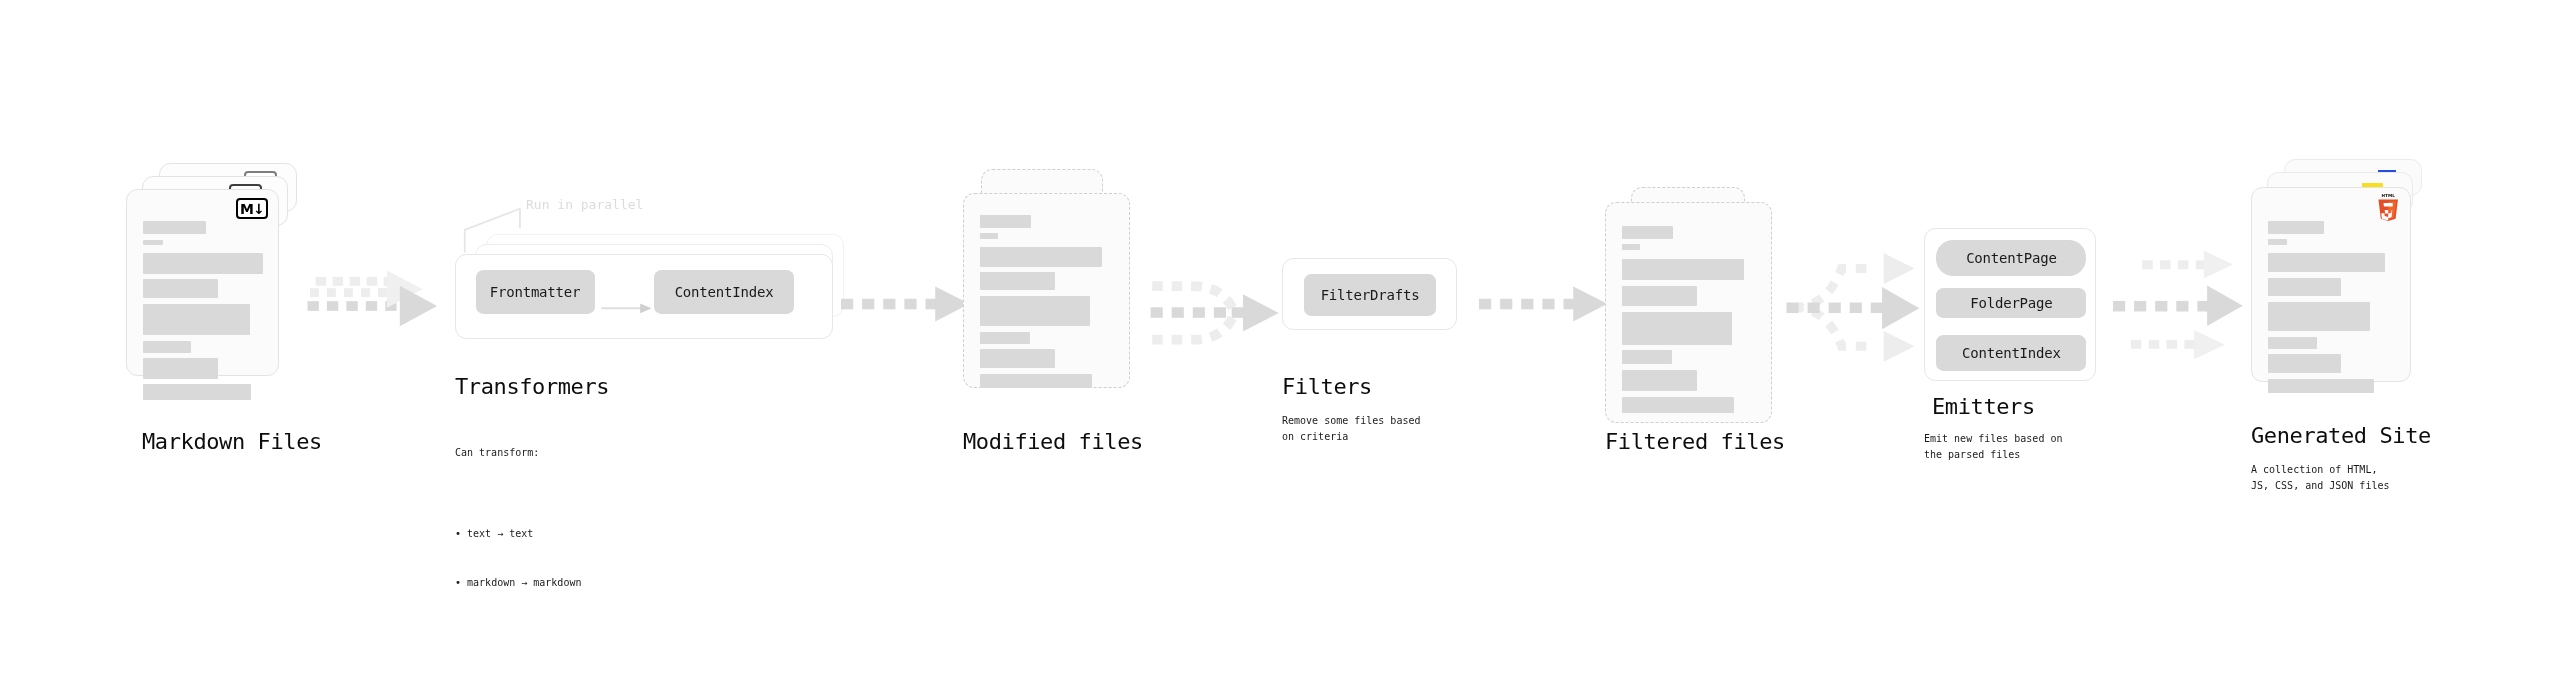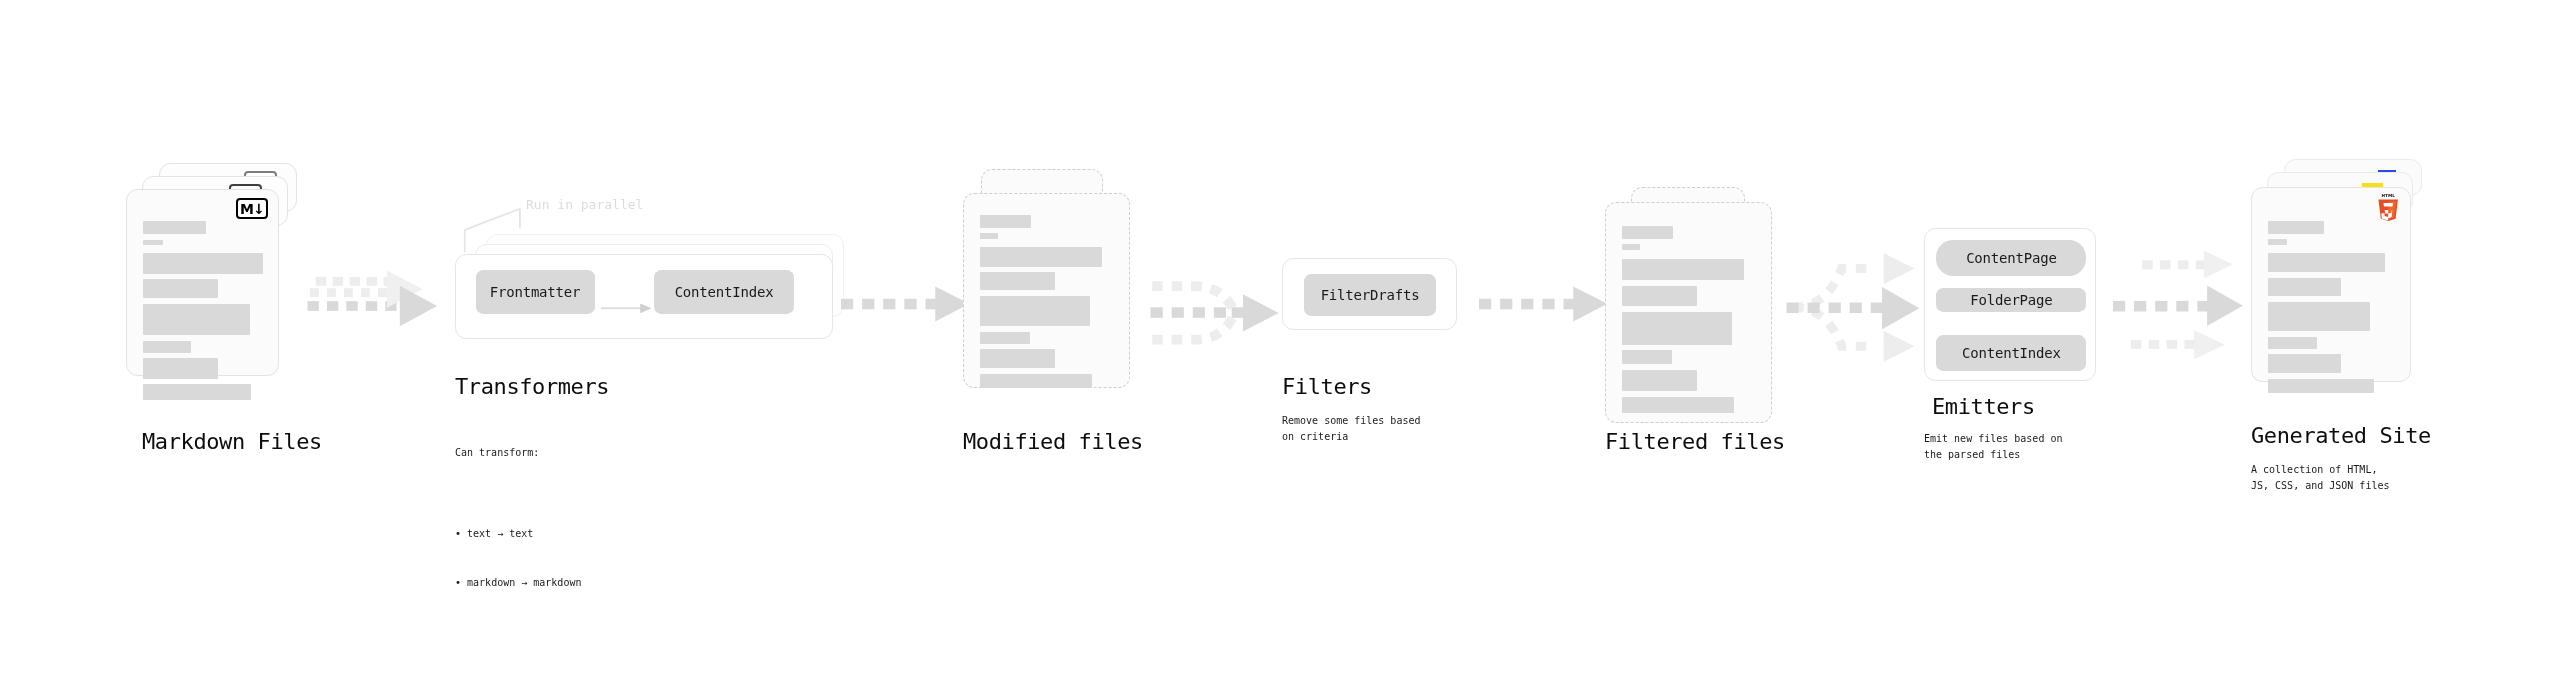--- a/index.html
+++ b/index.html
@@ -324,21 +324,21 @@
         <rect x="86" y="72" width="15" height="13"></rect>
       <rect x="112" y="72" width="15" height="13"></rect>
     </g>
     <polygon points="128,11 166,30 128,49" fill="#ededed"></polygon>
     <polygon points="128,107 166,126 128,145" fill="#ededed"></polygon>
     <polygon points="126,53 172,79 126,105" fill="#d9d9d9"></polygon>
   </svg>
 
   <div class="procbox" style="left:1924px; top:228px; width:172px; height:153px;">
     <div class="pill" style="left:11.4px; top:11.4px; width:150px; height:36px;border-radius:17px;">ContentPage</div>
-    <div class="pill" style="left:11.4px; top:59px; width:150px; height:24px;text-align:center;">FolderPage</div>
+    <div class="pill" style="left:11.4px; top:59px; width:150px; height:30px;text-align:center;">FolderPage</div>
     <div class="pill" style="left:11.4px; top:106px; width:150px; height:36px;">ContentIndex</div>
   </div>
   <div class="heading" style="left:1932px; top:394px;">Emitters</div>
   <div class="sub" style="left:1924px; top:431px;">Emit new files based on
 the parsed files</div>
 
   <svg class="abs" style="left:2113px; top:240px;" width="142" height="134" viewBox="0 0 175 165">
     <g fill="#ededed">
       <rect x="36" y="25" width="13" height="11"></rect>
         <rect x="58" y="25" width="13" height="11"></rect>

